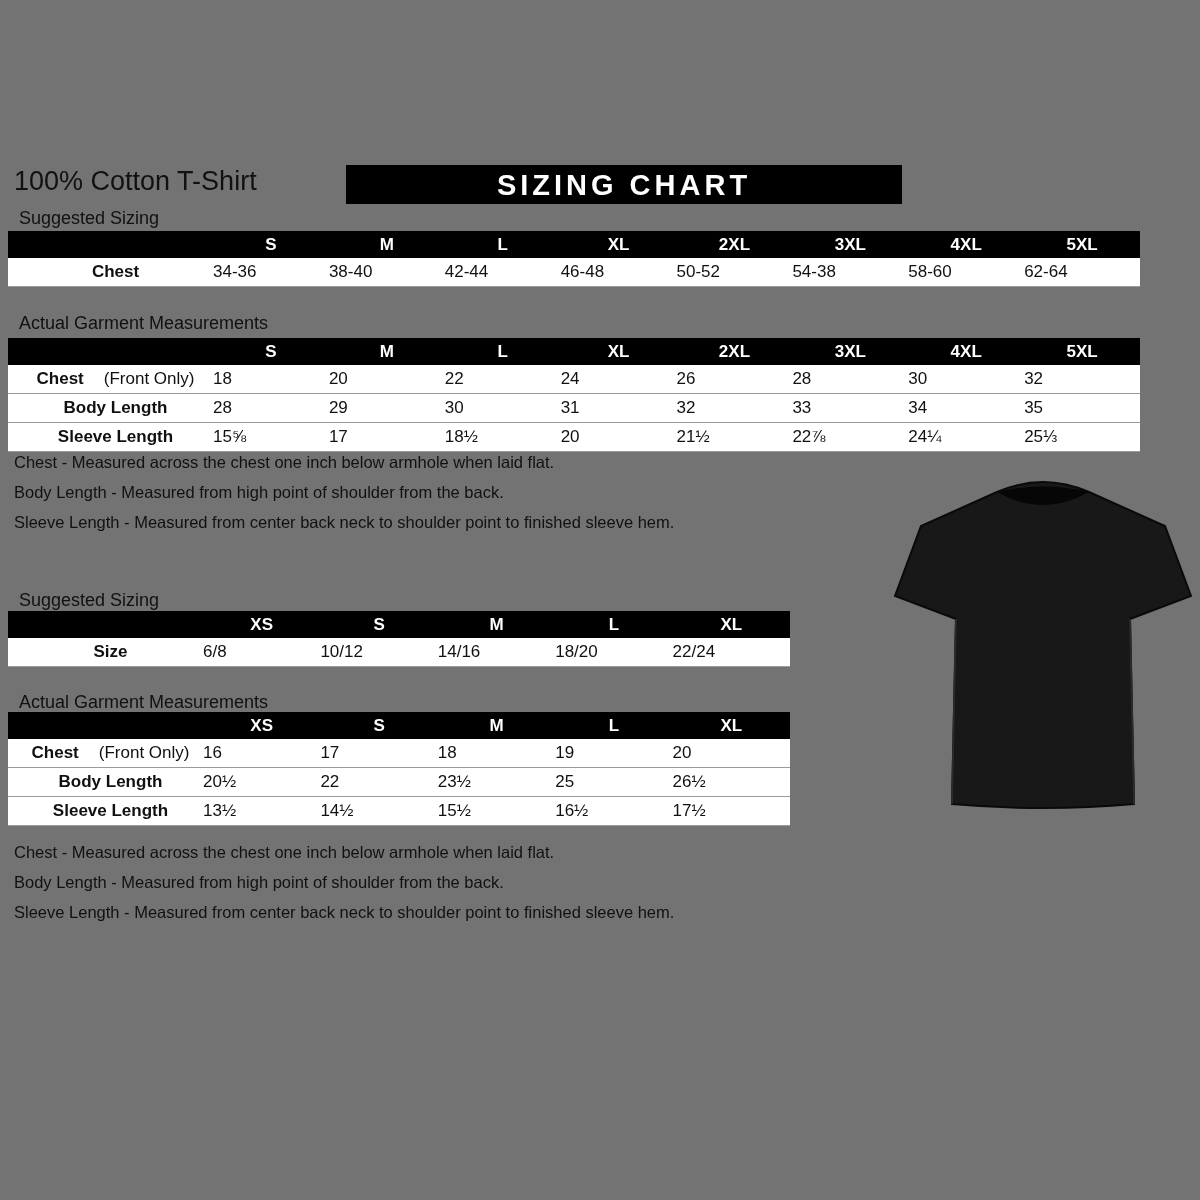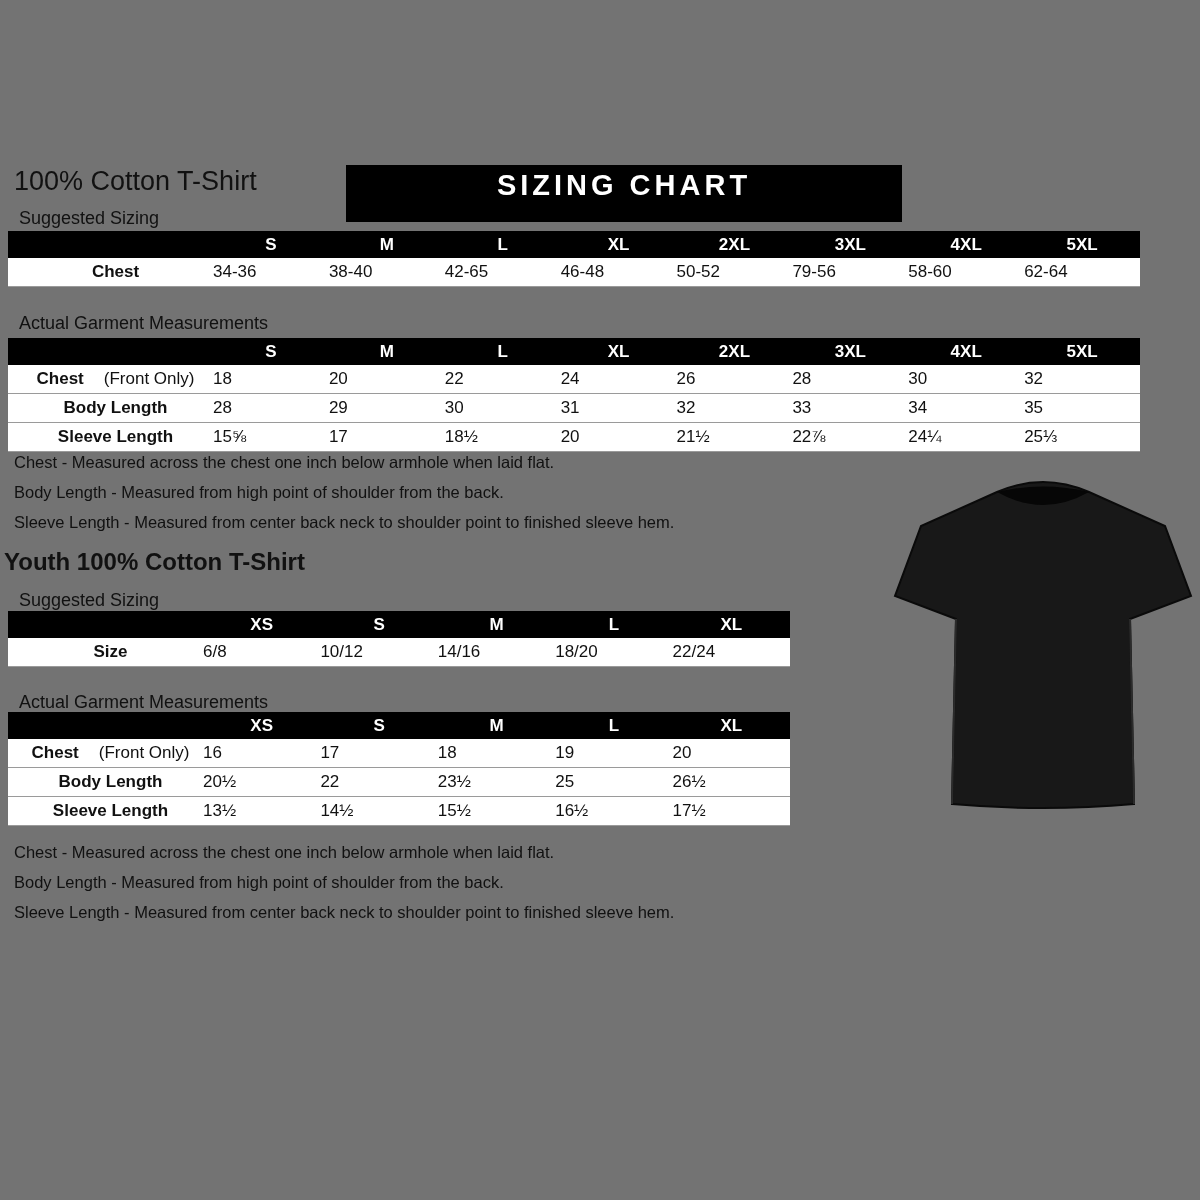--- a/index.html
+++ b/index.html
@@ -1,19 +1,19 @@
 <!DOCTYPE html>
 <html><head>
 <meta charset="utf-8">
 <style>
   html,body{margin:0;padding:0;background:#fff;}
   .page{position:relative;width:1200px;height:1200px;background:#737373;overflow:hidden;
         font-family:"Liberation Sans",sans-serif;color:#111;padding-left:8px;}
   .page-title{position:absolute;left:14px;top:166px;font-size:27px;font-weight:400;}
-  .banner{position:absolute;left:346px;top:165px;width:556px;height:57px;background:#000;
+  .banner{position:absolute;left:346px;top:165px;width:556px;height:39px;background:#000;
           color:#fff;font-size:29px;font-weight:bold;letter-spacing:4px;text-align:center;
           line-height:40px;}
   .sec-heading{position:absolute;left:8px;font-size:18px;font-weight:400;color:#111;margin-left:11px;}
   table.sz{position:absolute;left:8px;border-collapse:collapse;table-layout:fixed;}
   table.adult{width:1132px;}
   table.youth{width:782px;}
   table.sz th{background:#000;color:#fff;font-weight:bold;font-size:17px;height:27px;
               padding:0;text-align:center;border:0;}
   table.sz td{font-size:17px;text-align:left;height:28px;padding:0;
               border-bottom:1px solid #9a9a9a;color:#111;background:#fff;}
@@ -60,24 +60,24 @@
         <th>3XL</th>
         <th>4XL</th>
         <th>5XL</th>
       </tr>
     </thead>
     <tbody>
       <tr>
         <td class="lbl"><span class="b">Chest</span></td>
         <td>34-36</td>
         <td>38-40</td>
-        <td>42-65</td>
+        <td>42-44</td>
         <td>46-48</td>
         <td>50-52</td>
-        <td>79-56</td>
+        <td>54-38</td>
         <td>58-60</td>
         <td>62-64</td>
       </tr>
     </tbody>
   </table>
 
   <div class="sec-heading" id="h2">Actual Garment Measurements</div>
   <table class="sz adult" id="t2">
     <colgroup>
         <col style="width:205px">
@@ -139,21 +139,20 @@
       </tr>
     </tbody>
   </table>
 
   <div class="notes" id="n1">
     <div>Chest - Measured across the chest one inch below armhole when laid flat.</div>
     <div>Body Length - Measured from high point of shoulder from the back.</div>
     <div>Sleeve Length - Measured from center back neck to shoulder point to finished sleeve hem.</div>
   </div>
 
-  <div class="youth-title">Youth 100% Cotton T-Shirt</div>
 
   <div class="sec-heading" id="h3">Suggested Sizing</div>
   <table class="sz youth" id="t3">
     <colgroup>
         <col style="width:195px">
         <col>
         <col>
         <col>
         <col>
         <col>

